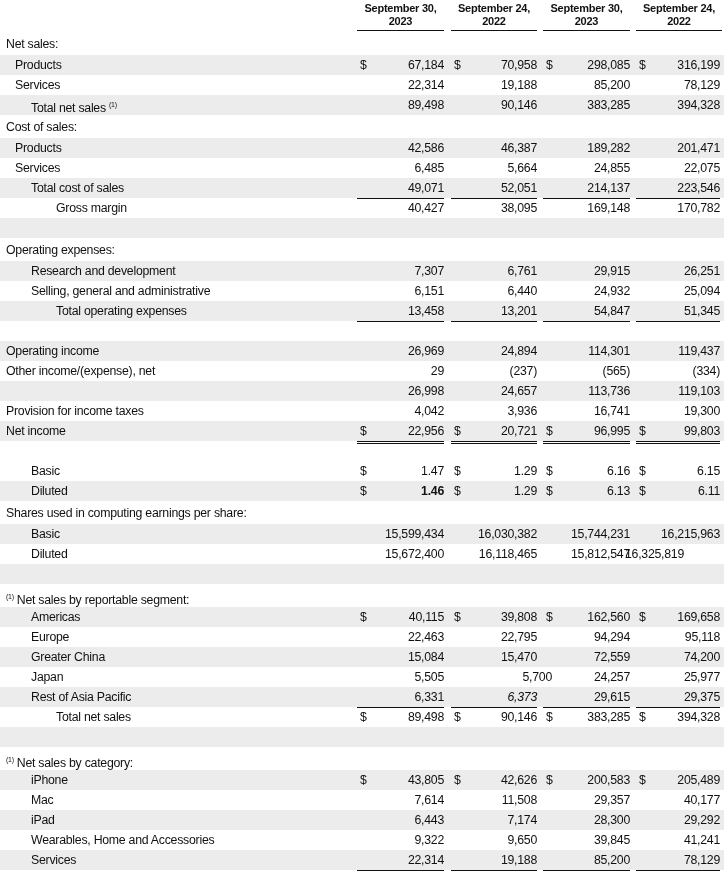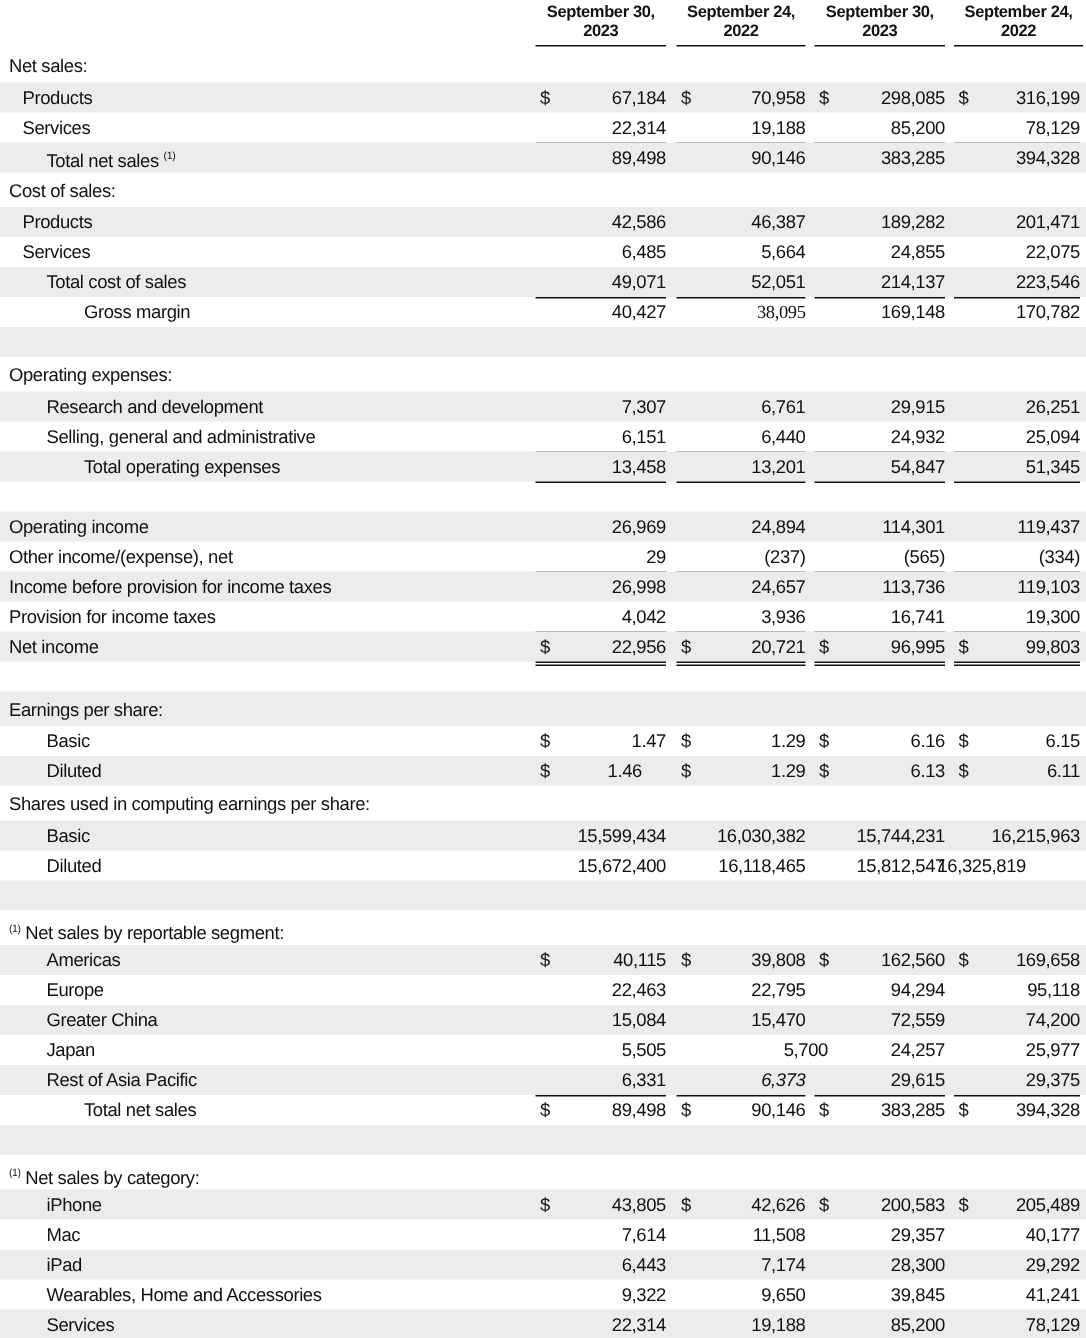--- a/index.html
+++ b/index.html
@@ -155,21 +155,21 @@
       </div>
       <div class="cell ul" style="left: 636px; width: 84px;">
         <span class="val" style="right: 0px;">223,546</span>
       </div>
     </div>
     <div class="row">
       <span class="label i3"><span>Gross margin</span></span>
       <div class="cell dul" style="left: 357px; width: 87px;">
         <span class="val" style="right: 0px;">40,427</span>
       </div>
-      <div class="cell dul" style="left: 451px; width: 86px; font-family: Liberation Serif, serif;">
+      <div class="cell dul" style="left: 451px; width: 86px;">
         <span class="val" style="right: 0px;">38,095</span>
       </div>
       <div class="cell dul" style="left: 543px; width: 87px;">
         <span class="val" style="right: 0px;">169,148</span>
       </div>
       <div class="cell dul" style="left: 636px; width: 84px;">
         <span class="val" style="right: 0px;">170,782</span>
       </div>
     </div>
     <div class="row shade"></div>
@@ -246,21 +246,20 @@
         <span class="val" style="right: 0px;">(237)</span>
       </div>
       <div class="cell ul" style="left: 543px; width: 87px;">
         <span class="val" style="right: 0px;">(565)</span>
       </div>
       <div class="cell ul" style="left: 636px; width: 84px;">
         <span class="val" style="right: 0px;">(334)</span>
       </div>
     </div>
     <div class="row shade">
-      <span class="label "><span>Income before provision for income taxes</span></span>
       <div class="cell " style="left: 357px; width: 87px;">
         <span class="val" style="right: 0px;">26,998</span>
       </div>
       <div class="cell " style="left: 451px; width: 86px;">
         <span class="val" style="right: 0px;">24,657</span>
       </div>
       <div class="cell " style="left: 543px; width: 87px;">
         <span class="val" style="right: 0px;">113,736</span>
       </div>
       <div class="cell " style="left: 636px; width: 84px;">
@@ -295,23 +294,20 @@
       <div class="cell dul" style="left: 543px; width: 87px;">
         <span class="cur" style="left: 3px;">$</span>
         <span class="val" style="right: 0px;">96,995</span>
       </div>
       <div class="cell dul" style="left: 636px; width: 84px;">
         <span class="cur" style="left: 3px;">$</span>
         <span class="val" style="right: 0px;">99,803</span>
       </div>
     </div>
     <div class="row"></div>
-    <div class="row section shade">
-      <span class="label"><span>Earnings per share:</span></span>
-    </div>
     <div class="row">
       <span class="label i2"><span>Basic</span></span>
       <div class="cell " style="left: 357px; width: 87px;">
         <span class="cur" style="left: 3px;">$</span>
         <span class="val" style="right: 0px;">1.47</span>
       </div>
       <div class="cell " style="left: 451px; width: 86px;">
         <span class="cur" style="left: 3px;">$</span>
         <span class="val" style="right: 0px;">1.29</span>
       </div>
@@ -321,21 +317,21 @@
       </div>
       <div class="cell " style="left: 636px; width: 84px;">
         <span class="cur" style="left: 3px;">$</span>
         <span class="val" style="right: 0px;">6.15</span>
       </div>
     </div>
     <div class="row shade">
       <span class="label i2"><span>Diluted</span></span>
       <div class="cell " style="left: 357px; width: 87px;">
         <span class="cur" style="left: 3px;">$</span>
-        <span class="val" style="right: 16px;">1.46</span>
+        <span class="val" style="right: 0px; font-weight: bold;">1.46</span>
       </div>
       <div class="cell " style="left: 451px; width: 86px;">
         <span class="cur" style="left: 3px;">$</span>
         <span class="val" style="right: 0px;">1.29</span>
       </div>
       <div class="cell " style="left: 543px; width: 87px;">
         <span class="cur" style="left: 3px;">$</span>
         <span class="val" style="right: 0px;">6.13</span>
       </div>
       <div class="cell " style="left: 636px; width: 84px;">

